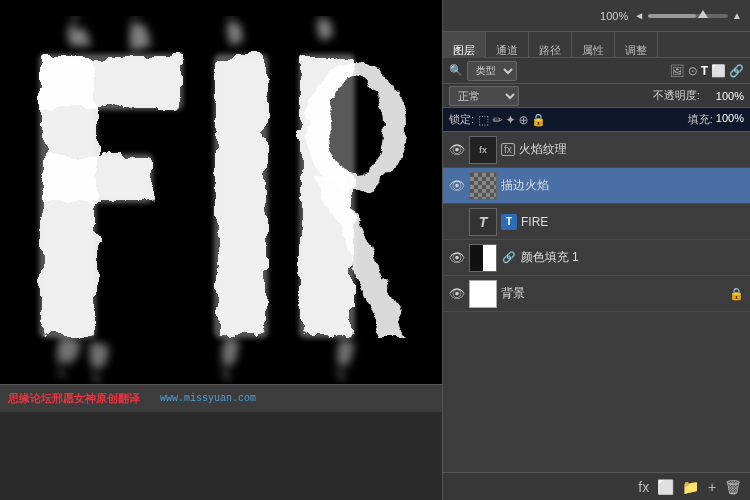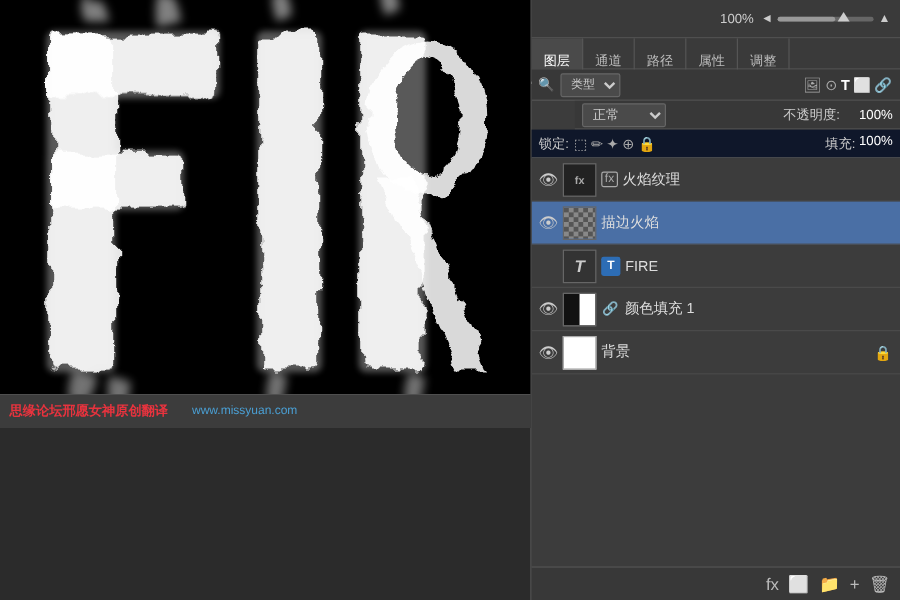--- a/index.html
+++ b/index.html
@@ -16,27 +16,28 @@
     
     .main-layout {
       display: flex;
       flex: 1;
       height: 100%;
     }
 
     
     .canvas-area {
       width: 468px;
-      height: 356px;
+      height: 412px;
       background: #000;
       position: relative;
       display: flex;
       align-items: center;
       justify-content: center;
       overflow: hidden;
+      font-family: Liberation Mono, monospace;
     }
 
     .canvas-content {
       width: 100%;
       height: 100%;
       position: relative;
     }
 
     
     .fire-text-container {
@@ -197,21 +198,20 @@
 
     
     .blend-row {
       height: 24px;
       background: #383838;
       display: flex;
       align-items: center;
       padding: 0 6px;
       border-bottom: 1px solid #555;
       gap: 4px;
-      margin-left: 36px;
     }
 
     .blend-select {
       background: #4a4a4a;
       border: 1px solid #666;
       color: #ccc;
       font-size: 11px;
       padding: 1px 4px;
       border-radius: 2px;
       height: 20px;

